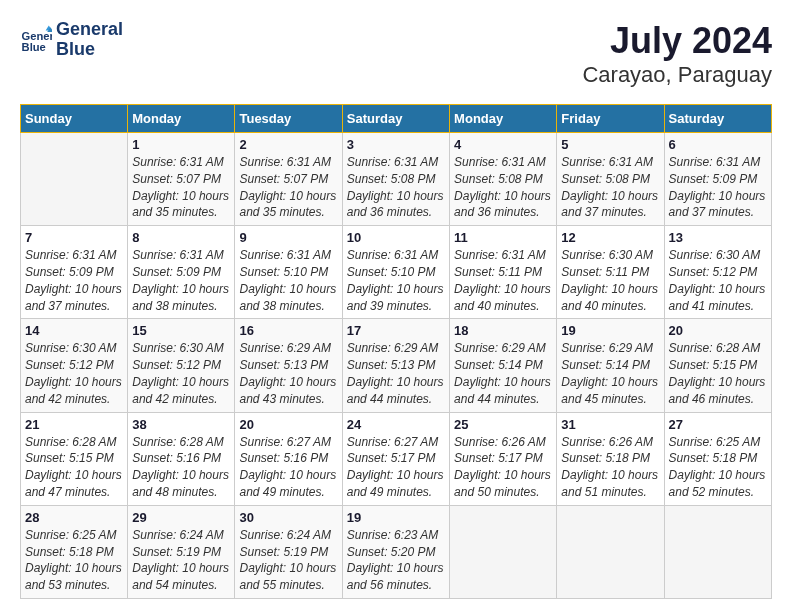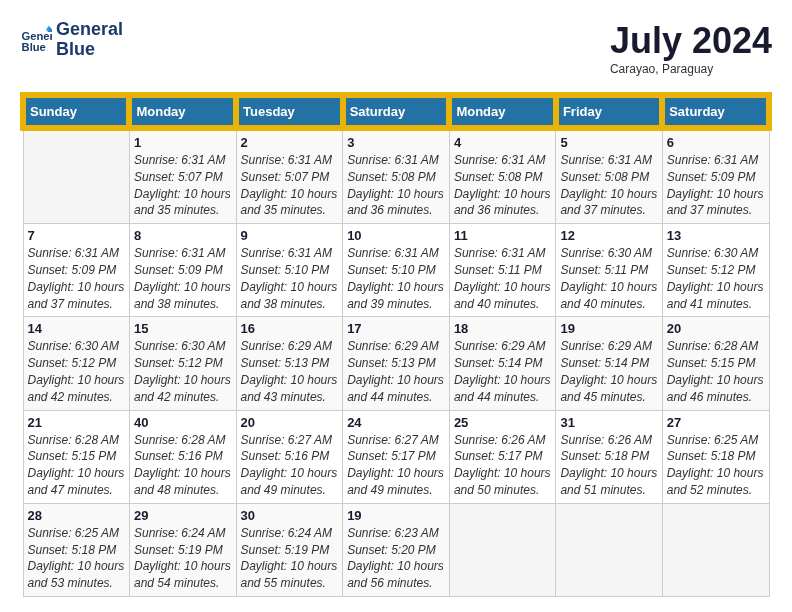--- a/index.html
+++ b/index.html
@@ -19,44 +19,44 @@
     .logo {
       display: flex;
       align-items: center;
       gap: 4px;
     }
     .logo-icon {
       width: 32px;
       height: 32px;
     }
     .title-area {
-      text-align: left;
+      text-align: right;
     }
     .month-year {
       font-size: 36px;
       font-weight: bold;
       color: #1a1a2e;
     }
     .location {
-      font-size: 12px;
+      font-size: 22px;
       color: #333;
     }
     table {
       width: 100%;
       border-collapse: collapse;
       font-size: 11px;
     }
     thead tr th {
       background-color: #2471a3;
       color: #fff;
       padding: 6px 4px;
       text-align: left;
       font-size: 13px;
       font-weight: bold;
-      border: 6px solid #eab308;
+      border: 1px solid #eab308;
     }
     tbody tr td {
       border: 1px solid #ccc;
       vertical-align: top;
       padding: 4px;
       min-height: 80px;
       width: 108px;
     }
     tbody tr:nth-child(odd) td {
       background-color: #f9f9f9;
@@ -202,21 +202,21 @@
           <span class="day-number">20</span>
           <div class="day-detail">Sunrise: 6:28 AM<br>Sunset: 5:15 PM<br>Daylight: 10 hours and 46 minutes.</div>
         </td>
       </tr>
       <tr>
         <td>
           <span class="day-number">21</span>
           <div class="day-detail">Sunrise: 6:28 AM<br>Sunset: 5:15 PM<br>Daylight: 10 hours and 47 minutes.</div>
         </td>
         <td>
-          <span class="day-number">40</span>
+          <span class="day-number">38</span>
           <div class="day-detail">Sunrise: 6:28 AM<br>Sunset: 5:16 PM<br>Daylight: 10 hours and 48 minutes.</div>
         </td>
         <td>
           <span class="day-number">20</span>
           <div class="day-detail">Sunrise: 6:27 AM<br>Sunset: 5:16 PM<br>Daylight: 10 hours and 49 minutes.</div>
         </td>
         <td>
           <span class="day-number">24</span>
           <div class="day-detail">Sunrise: 6:27 AM<br>Sunset: 5:17 PM<br>Daylight: 10 hours and 49 minutes.</div>
         </td>

